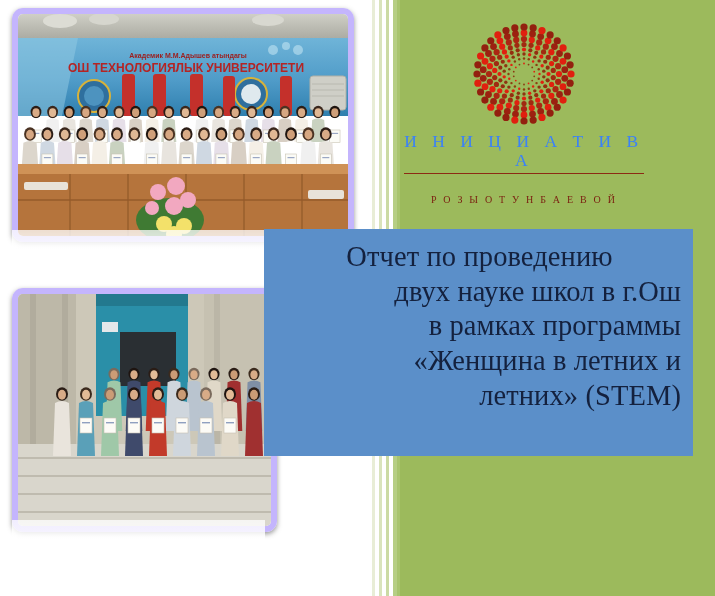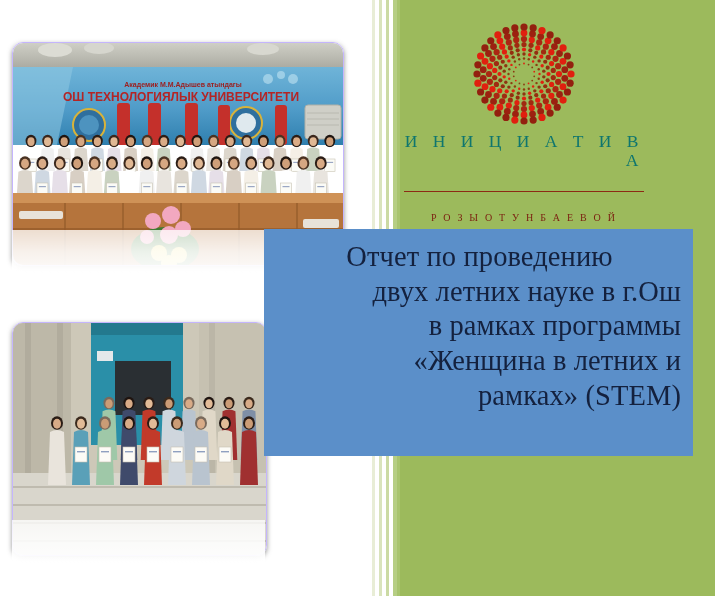--- a/index.html
+++ b/index.html
@@ -22,30 +22,30 @@
                #CBDAA4 18px,#CBDAA4 21px,
                #ffffff 21px,#ffffff 25px,
                #B6CE84 25px,#B6CE84 29px,
                #A8C46E 29px,#A8C46E 32px);}
 
   
   .logo{position:absolute;left:404px;top:18px;width:240px;height:150px;
         text-align:center;}
   .mandala{width:112px;height:112px;margin:0 auto;display:block;}
   .logo-main{font-family:"Liberation Serif",serif;font-size:17.5px;
-             letter-spacing:5.5px;color:#0f766e;font-weight:400;
-             margin-top:2px;padding-bottom:20px;display:inline-block;
-             border-bottom:1.6px solid #8C2A14;line-height:1.1;text-align:right;}
+             letter-spacing:5.5px;color:#3b82f6;font-weight:400;
+             margin-top:2px;padding-bottom:2px;display:inline-block;
+             border-bottom:1.6px solid #8C2A14;line-height:1.1;}
   .logo-sub{font-family:"Liberation Serif",serif;font-size:10px;
             letter-spacing:2.2px;color:#7B1F10;margin-top:20px;line-height:1.1;}
 
   
   .photo{position:absolute;border-radius:11px;overflow:hidden;
          box-shadow:0 2px 5px rgba(60,60,60,.55);
-         border:1px solid #c4b5fd;margin-top:34px;}
+         border:6px solid #c4b5fd;}
   .photo svg{display:block;}
 
   .photo-top{left:12px;top:8px;width:330px;height:222px;}
   .photo-bottom{left:12px;top:288px;width:253px;height:232px;}
 
   .reflect{position:absolute;overflow:hidden;pointer-events:none;
            border-radius:0 0 11px 11px;}
   .reflect-top{left:12px;top:230px;width:330px;height:58px;}
   .reflect-bottom{left:12px;top:520px;width:253px;height:64px;}
   .reflect .veil{position:absolute;inset:0;
@@ -718,20 +718,20 @@
   </div>
 
   <div class="reflect reflect-bottom">
 
     <div class="veil"></div>
   </div>
 
   <div class="title-box">
     <div class="title-text">
       <span class="ln l1">Отчет по проведению</span>
-      <span class="ln">двух летних науке в г.Ош</span>
+      <span class="ln">двух науке школ в г.Ош</span>
       <span class="ln">в рамках программы</span>
       <span class="ln">«Женщина в летних и</span>
-      <span class="ln">рамках» (STEM)</span>
+      <span class="ln">летних» (STEM)</span>
     </div>
   </div>
 
 </div>
 
 </body></html>

